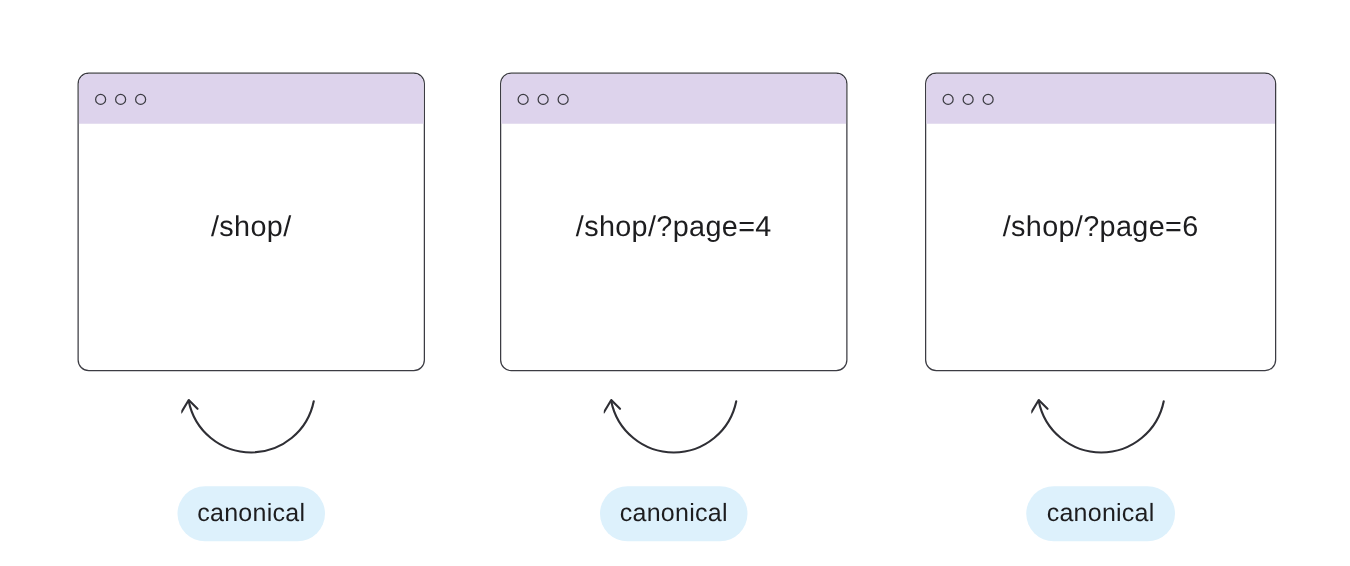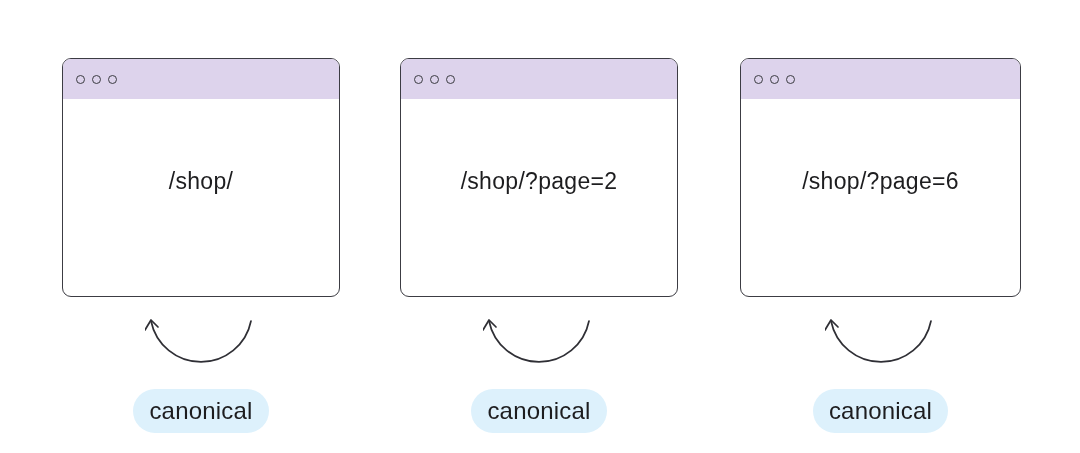--- a/index.html
+++ b/index.html
@@ -75,21 +75,21 @@
   .badge {
     margin-top: 14px;
     height: 44px;
     padding: 0 16px;
     box-sizing: border-box;
     background: var(--badge_bg, #ddf1fc);
     border-radius: 22px;
     display: flex;
     align-items: center;
     justify-content: center;
-    font-size: 24px;
+    font-size: 20px;
     color: var(--text, #1d1d1f);
     letter-spacing: 0.2px;
   }
 </style>
 </head>
 <body>
 
 <div class="canvas">
 
   <div class="column col-1">
@@ -111,21 +111,21 @@
   </div>
 
   <div class="column col-2">
     <div class="window">
       <div class="titlebar">
         <span class="dot"></span>
         <span class="dot"></span>
         <span class="dot"></span>
       </div>
       <div class="window-body">
-        <span class="url">/shop/?page=2</span>
+        <span class="url">/shop/?page=4</span>
       </div>
     </div>
     <svg class="loop-arrow" width="112" height="58" viewBox="0 0 112 58" fill="none" xmlns="http://www.w3.org/2000/svg">
       <path d="M106 4 A51 51 0 0 1 6 4" stroke="#2f2f35" stroke-width="1.7" fill="none" stroke-linecap="round"></path>
       <path d="M0 13 L6 3 L13 10" stroke="#2f2f35" stroke-width="1.7" fill="none" stroke-linecap="round" stroke-linejoin="round"></path>
     </svg>
     <div class="badge">canonical</div>
   </div>
 
   <div class="column col-3">

